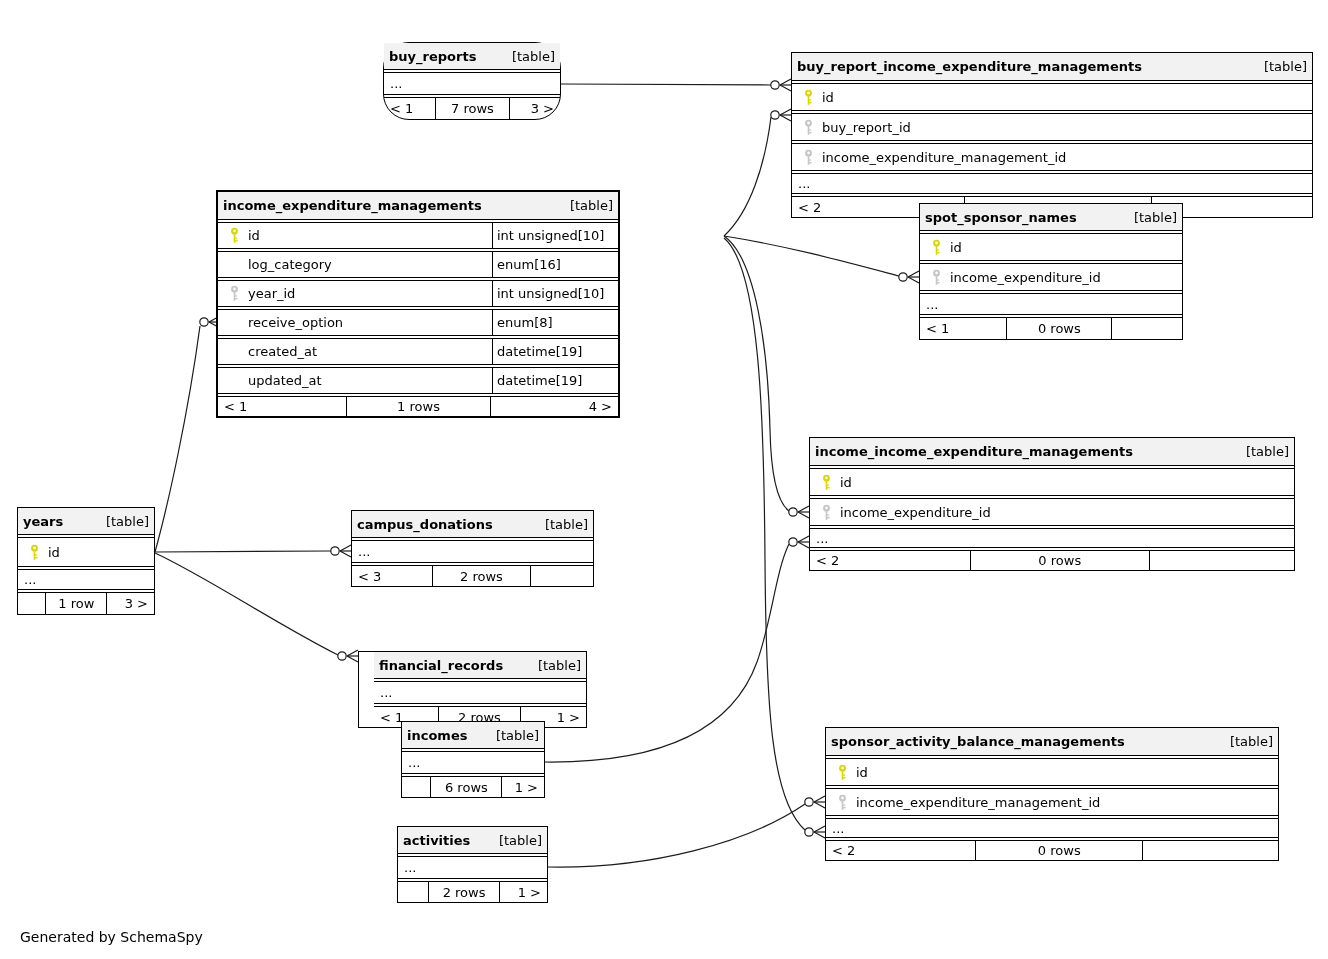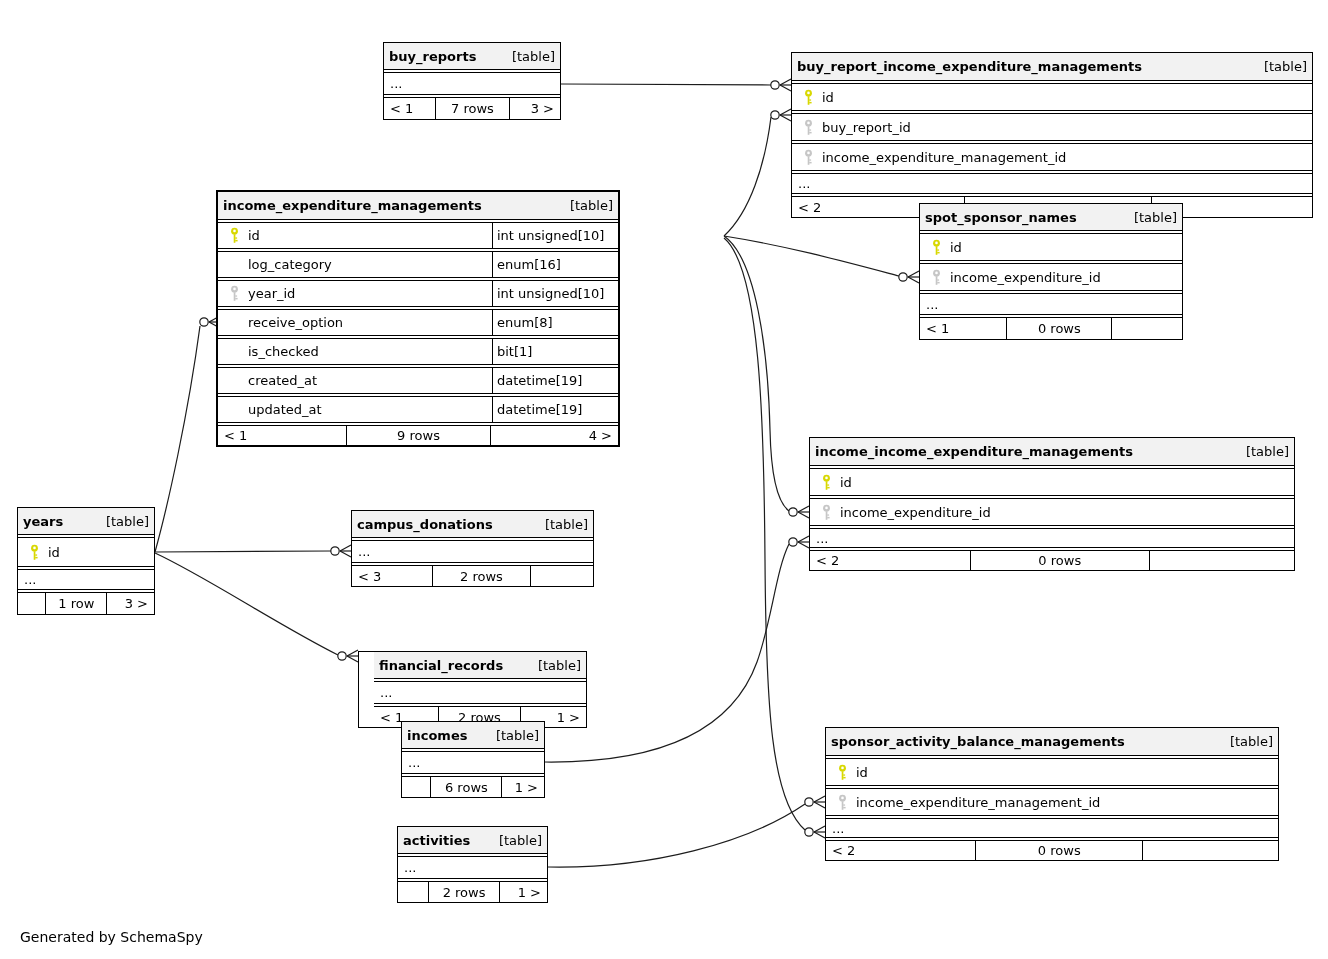--- a/index.html
+++ b/index.html
@@ -97,21 +97,21 @@
       </g>
       <g>
         <path d="M548,867 C650,869 748,843 805,804" fill="none" stroke="#1c1c1c" stroke-width="1.2"></path>
         <circle cx="809" cy="802" r="4.2" fill="#ffffff" stroke="#1c1c1c" stroke-width="1.2"></circle>
         <line x1="814" y1="802" x2="825" y2="796" stroke="#1c1c1c" stroke-width="1.2"></line>
         <line x1="814" y1="802" x2="825" y2="802" stroke="#1c1c1c" stroke-width="1.2"></line>
         <line x1="814" y1="802" x2="825" y2="808" stroke="#1c1c1c" stroke-width="1.2"></line>
       </g>
     </svg>
   <div id="entities">
-      <div class="entity" style="left: 383px; top: 42px; width: 178px;">
+      <div class="entity" style="left: 383px; top: 42px; width: 178px; border-radius: 26px;">
         <div class="hdr" style="height:27px">
           <span class="nm">buy_reports</span>
           <span class="tag">[table]</span>
         </div>
         <div class="crow dots" style="height:23px">
           <span>...</span>
         </div>
         <div class="ftr" style="height:22px">
           <span class="fc l" style="flex:0 0 29%">&lt; 1</span>
           <span class="fc c" style="flex:0 0 42%">7 rows</span>
@@ -208,39 +208,33 @@
           <span class="ctype" style="width:126px">int unsigned[10]</span>
         </div>
         <div class="crow" style="height:27px">
           <span class="kslot"></span>
           <span class="cname">receive_option</span>
           <span class="spacer"></span>
           <span class="ctype" style="width:126px">enum[8]</span>
         </div>
         <div class="crow" style="height:27px">
           <span class="kslot"></span>
-          <span class="cname">is_checked</span>
-          <span class="spacer"></span>
-          <span class="ctype" style="width:126px">bit[1]</span>
-        </div>
-        <div class="crow" style="height:27px">
-          <span class="kslot"></span>
           <span class="cname">created_at</span>
           <span class="spacer"></span>
           <span class="ctype" style="width:126px">datetime[19]</span>
         </div>
         <div class="crow" style="height:27px">
           <span class="kslot"></span>
           <span class="cname">updated_at</span>
           <span class="spacer"></span>
           <span class="ctype" style="width:126px">datetime[19]</span>
         </div>
         <div class="ftr" style="height:20px">
           <span class="fc l" style="flex:0 0 32%">&lt; 1</span>
-          <span class="fc c" style="flex:0 0 36%">9 rows</span>
+          <span class="fc c" style="flex:0 0 36%">1 rows</span>
           <span class="fc r" style="flex:1 1 auto">4 &gt;</span>
         </div>
       </div>
       <div class="entity" style="left: 919px; top: 203px; width: 264px;">
         <div class="hdr" style="height:27px">
           <span class="nm">spot_sponsor_names</span>
           <span class="tag">[table]</span>
         </div>
         <div class="crow" style="height:28px">
           <span class="kslot">

